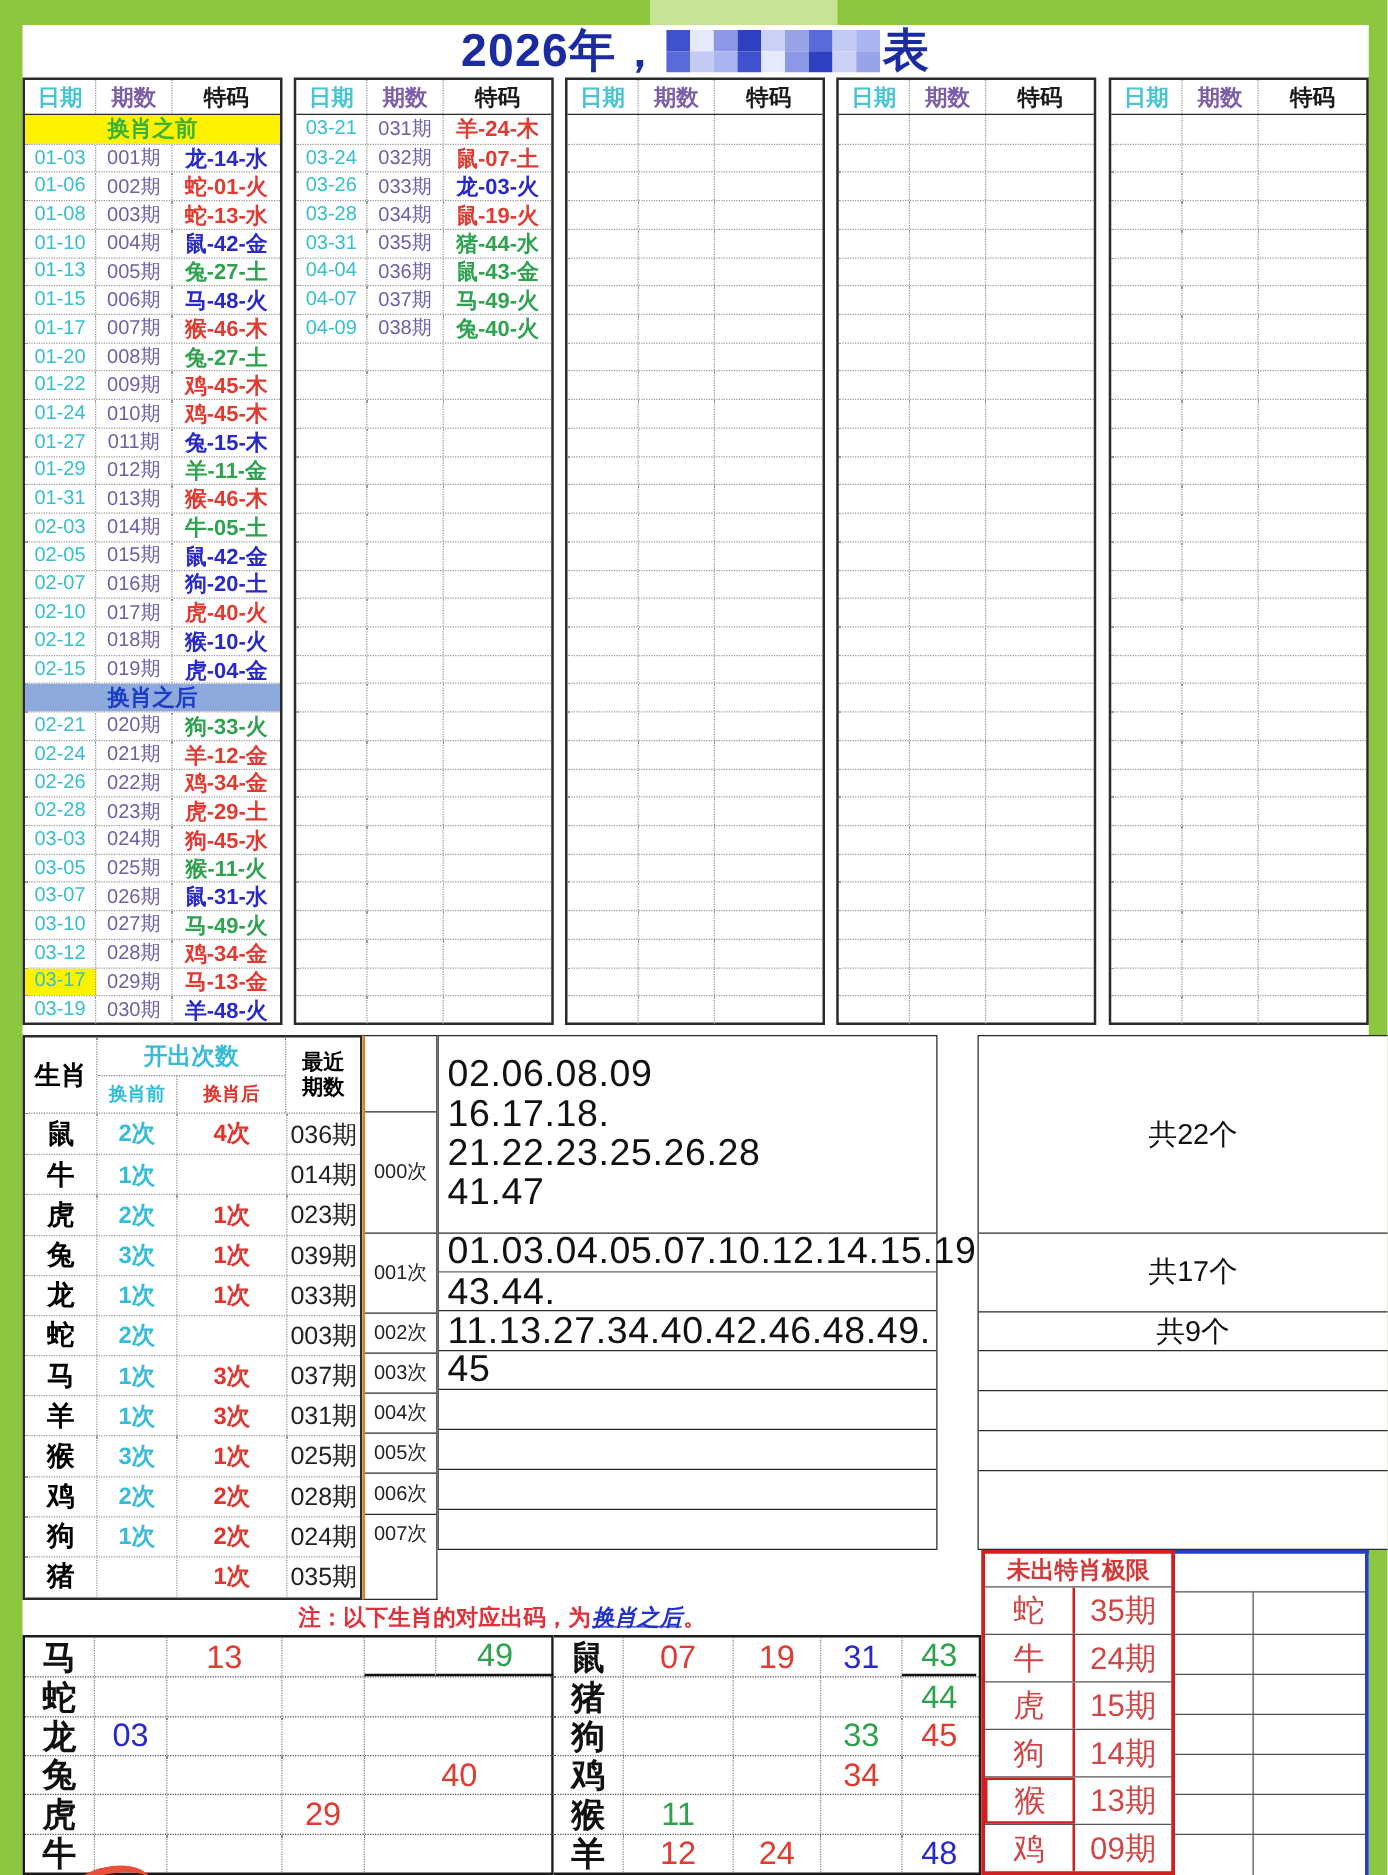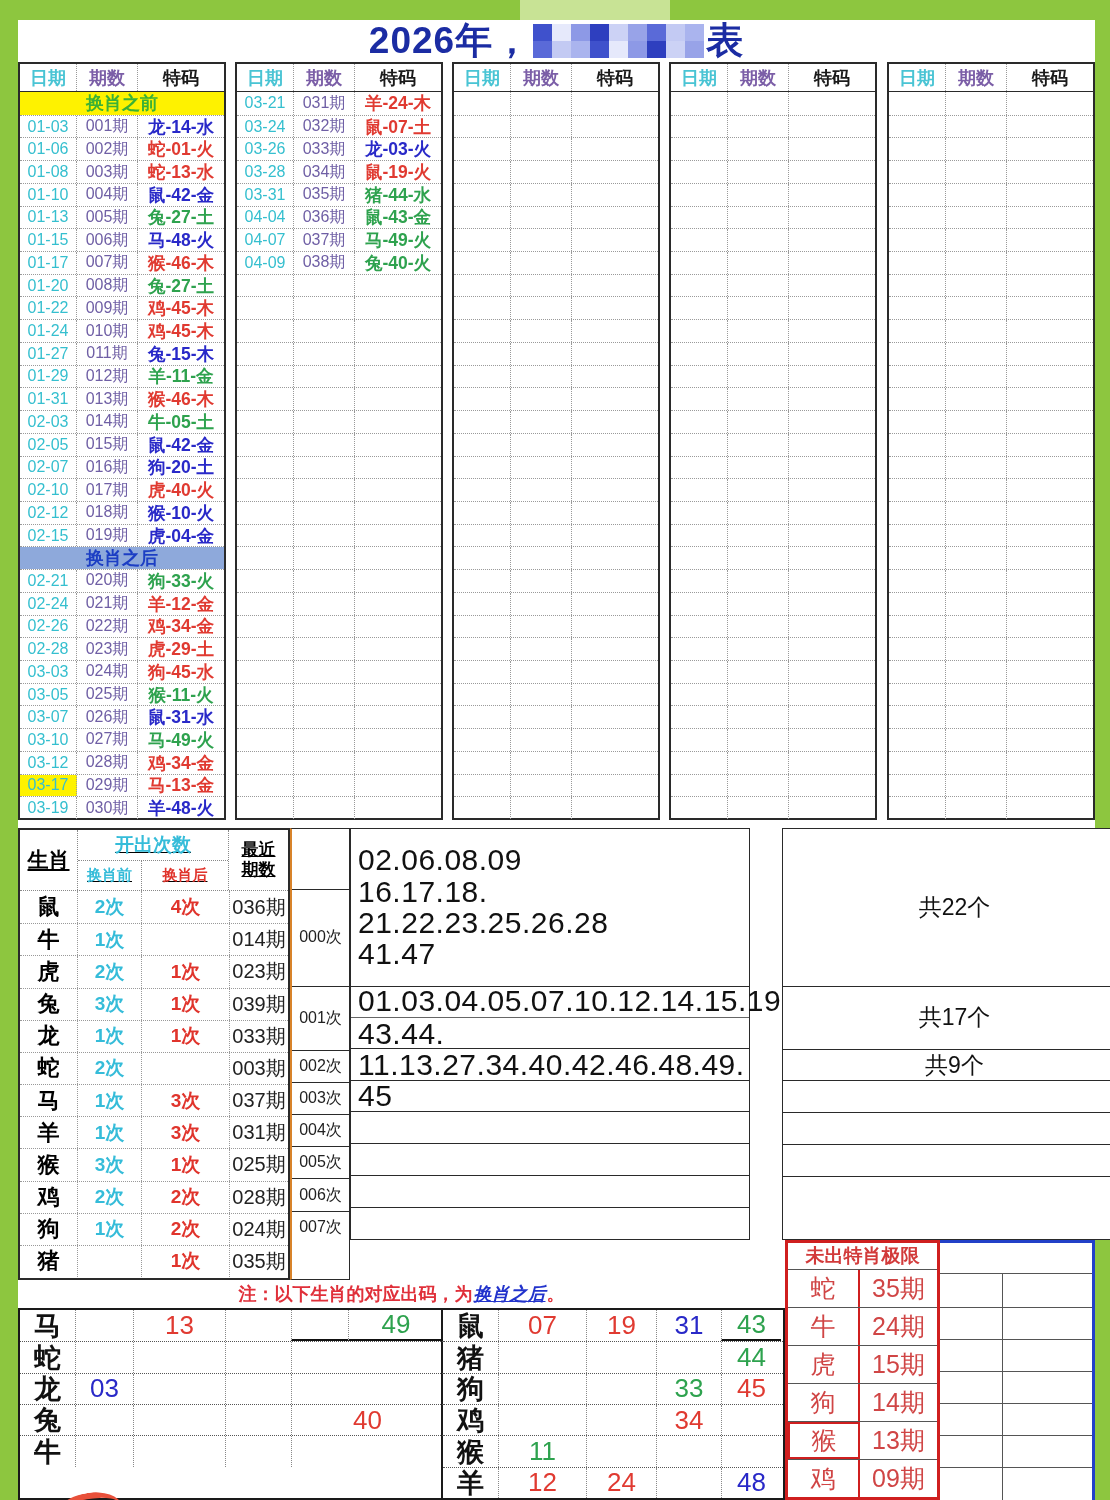--- a/index.html
+++ b/index.html
@@ -30,21 +30,21 @@
   .c-period{width:60px;border-right:1px dotted #999;color:#6f5fa5;font-size:16px;}
   .c-code{flex:1;font-weight:bold;font-size:17.5px;}
   .band{flex:1;font-weight:bold;font-size:18px;}
   .band-yellow{background:#fef200;color:#3bb135;}
   .band-blue{background:#8ea9db;color:#1c3ec4;}
   .hl-yellow{background:#fef200;}
   .c-red{color:#e03a31;}.c-blue{color:#2929c8;}.c-green:{}.c-green{color:#2ea24e;}
 
   
   #stats-left{position:absolute;left:0;top:808px;width:272px;height:452px;border:2px solid #2a2a2a;box-sizing:border-box;background:#fff;}
-  #sl-head{display:flex;height:60px;border-bottom:1px dotted #888;text-decoration:underline;}
+  #sl-head{display:flex;height:60px;border-bottom:1px dotted #888;}
   .slh-zodiac{width:57px;display:flex;align-items:center;justify-content:center;font-weight:bold;font-size:21px;border-right:1px dotted #888;}
   .slh-mid{width:150px;display:flex;flex-direction:column;border-right:1px dotted #888;}
   .slh-times{height:30px;display:flex;align-items:center;justify-content:center;color:#35bcd9;font-weight:bold;font-size:19px;}
   .slh-sub{display:flex;height:30px;border-top:1px dotted #888;}
   .slh-before{width:63px;display:flex;align-items:center;justify-content:center;color:#35bcd9;font-weight:bold;font-size:15px;border-right:1px dotted #888;}
   .slh-after{flex:1;display:flex;align-items:center;justify-content:center;color:#e0342c;font-weight:bold;font-size:15px;}
   .slh-recent{flex:1;display:flex;align-items:center;justify-content:center;font-weight:bold;font-size:17px;text-align:center;line-height:1.15;}
   #sl-rows{display:grid;grid-template-rows:repeat(12,1fr);height:386px;}
   .srow{display:flex;border-top:1px dotted #999;min-height:0;}
   .srow:first-child{border-top:none;}
@@ -1147,20 +1147,27 @@
           <div class="b-num" style="width: 152px;"></div>
         </div>
         <div class="brow">
           <div class="b-zodiac" style="width: 55px;">兔</div>
           <div class="b-num" style="width: 58px;"></div>
           <div class="b-num" style="width: 92px;"></div>
           <div class="b-num" style="width: 66px;"></div>
           <div class="b-num c-red" style="width: 152px;">40</div>
         </div>
         <div class="brow">
+          <div class="b-zodiac" style="width: 55px;">虎</div>
+          <div class="b-num" style="width: 58px;"></div>
+          <div class="b-num" style="width: 92px;"></div>
+          <div class="b-num c-red" style="width: 66px;">29</div>
+          <div class="b-num" style="width: 152px;"></div>
+        </div>
+        <div class="brow">
           <div class="b-zodiac" style="width: 55px;">牛</div>
           <div class="b-num" style="width: 58px;"></div>
           <div class="b-num" style="width: 92px;"></div>
           <div class="b-num" style="width: 66px;"></div>
           <div class="b-num" style="width: 152px;"></div>
         </div>
       </div>
     <div id="bottom-right" class="btable">
         <div class="brow">
           <div class="b-zodiac" style="width: 55px;">鼠</div>

